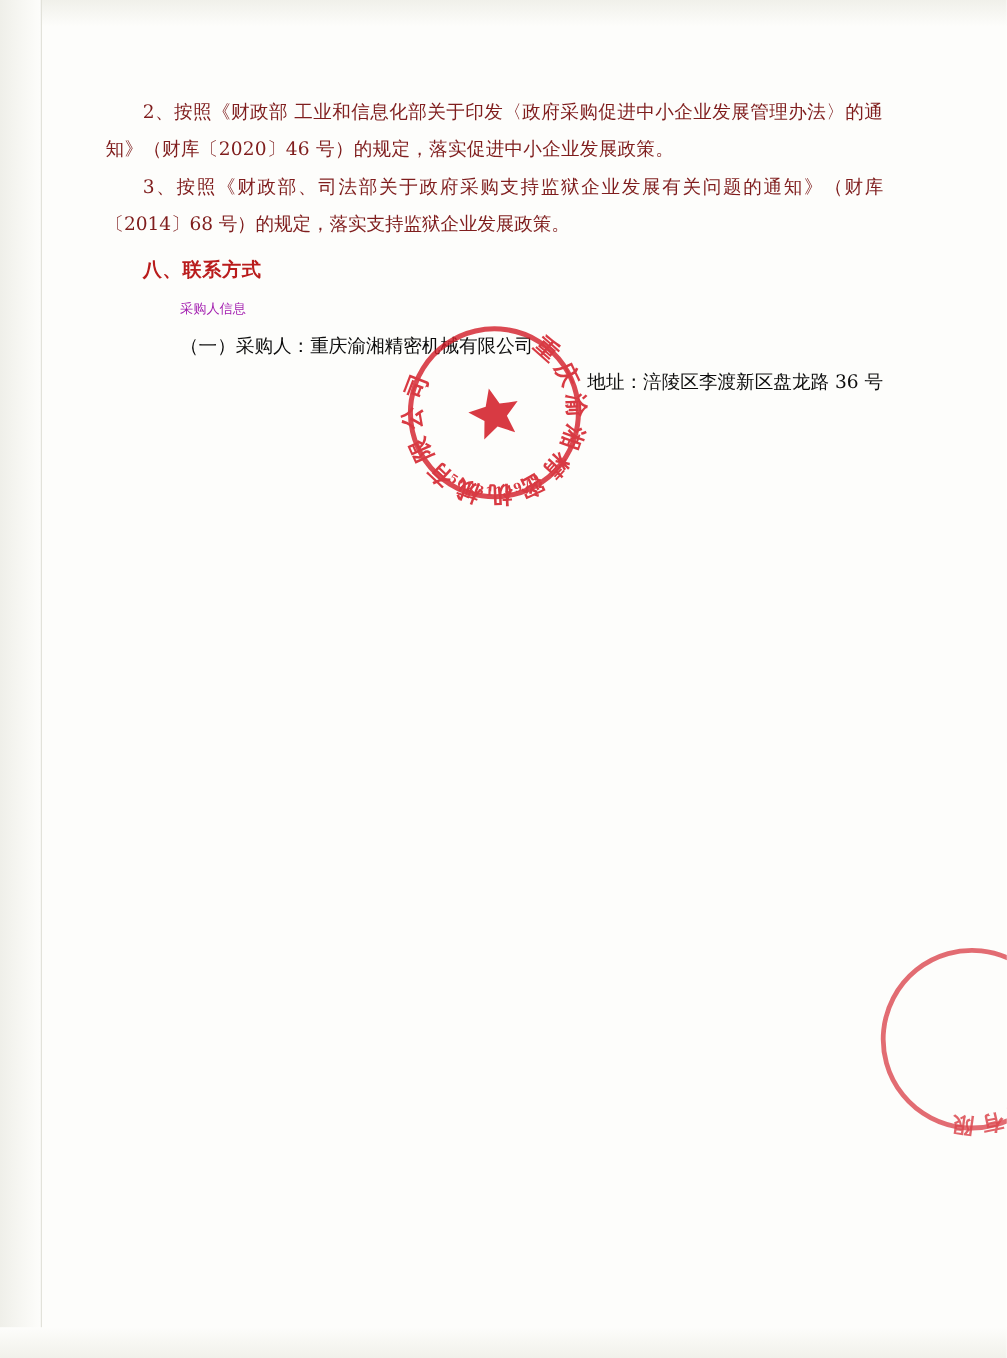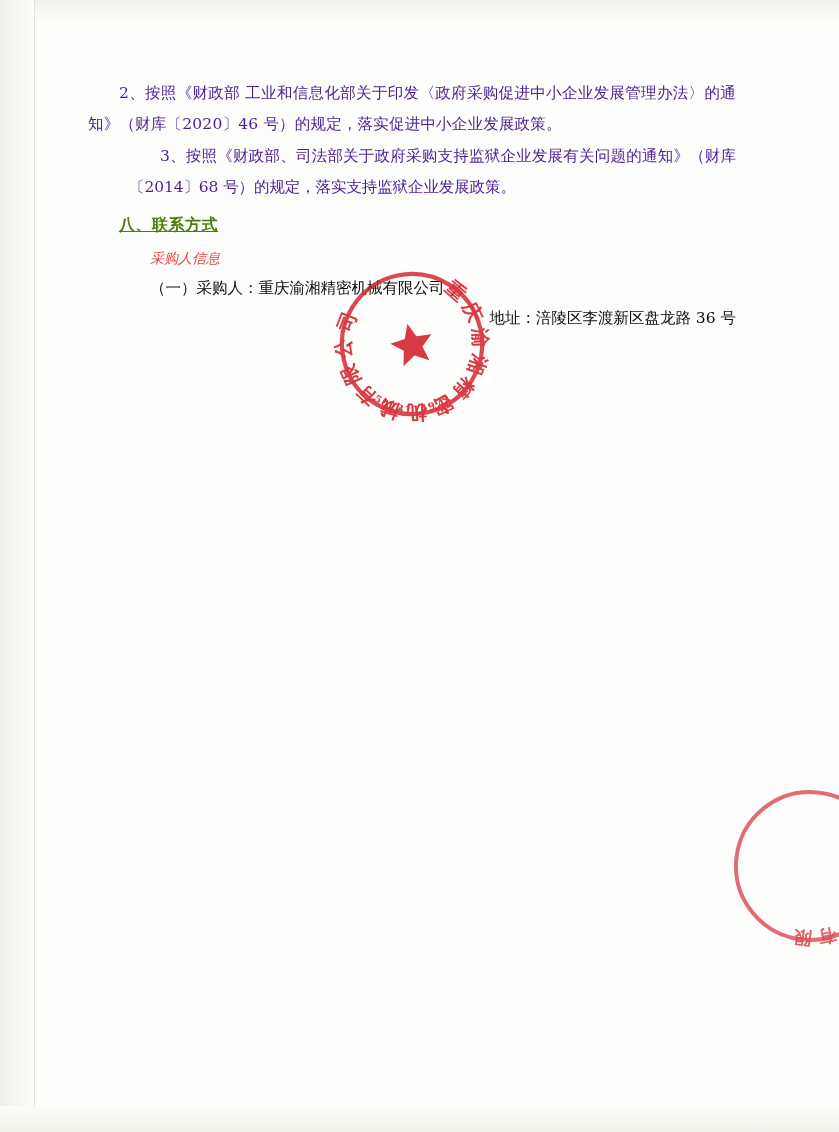--- a/index.html
+++ b/index.html
@@ -57,51 +57,48 @@
   .doc-body {
     position: absolute;
     left: 88px;
     top: 78px;
     width: 648px;
   }
 
   .para {
     font-size: 15.5px;
     line-height: 31px;
-    color: #4c1d95;
+    color: #7f1d1d;
     text-align: justify;
     margin: 0 0 1px 0;
     letter-spacing: 0.2px;
   }
   .para.indent {
     text-indent: 31px;
   }
   .para.tight {
     letter-spacing: -0.1px;
-    margin-left: 41px;
   }
 
   .section-head {
     font-size: 16px;
     line-height: 32px;
     font-weight: bold;
-    color: #4d7c0f;
+    color: #b91c1c;
     margin: 6px 0 0 0;
     text-indent: 31px;
     letter-spacing: 0.5px;
-    text-decoration: underline;
   }
 
   .sub-head {
-    font-size: 14px;
+    font-size: 11px;
     line-height: 30px;
-    color: #ef4444;
+    color: #a21caf;
     margin: 2px 0 0 0;
     text-indent: 62px;
-    font-style: italic;
   }
 
   .contact-line {
     font-size: 15.5px;
     line-height: 30px;
     color: #0d0d0d;
     margin: 0;
     padding-left: 31px;
     text-indent: 31px;
     white-space: pre;

